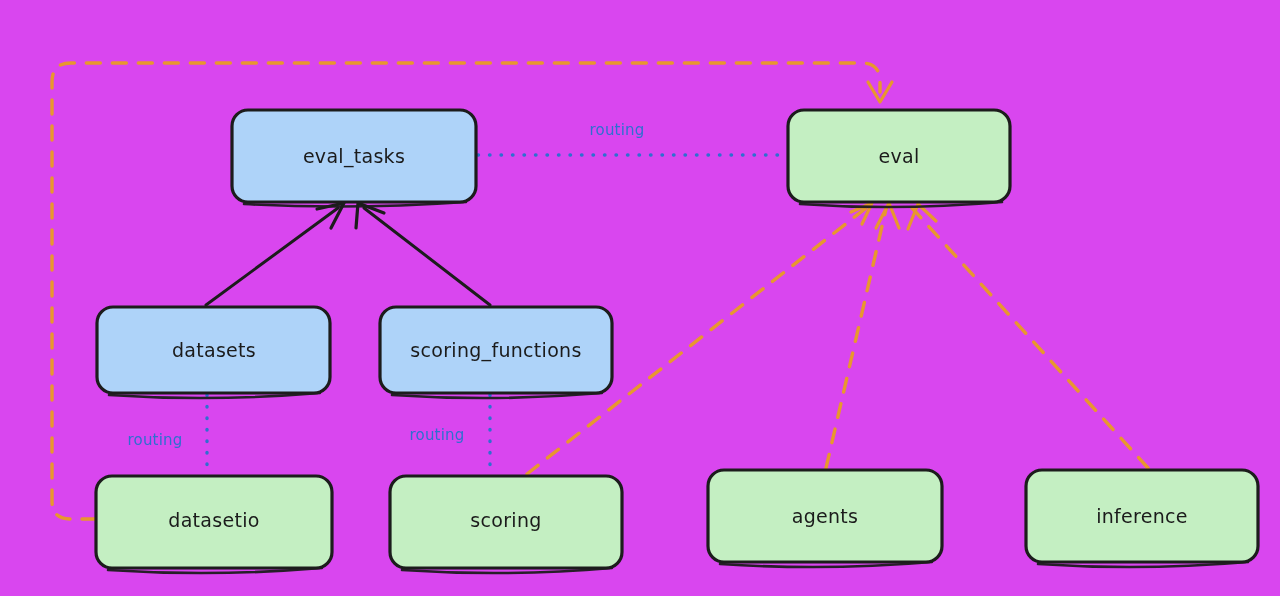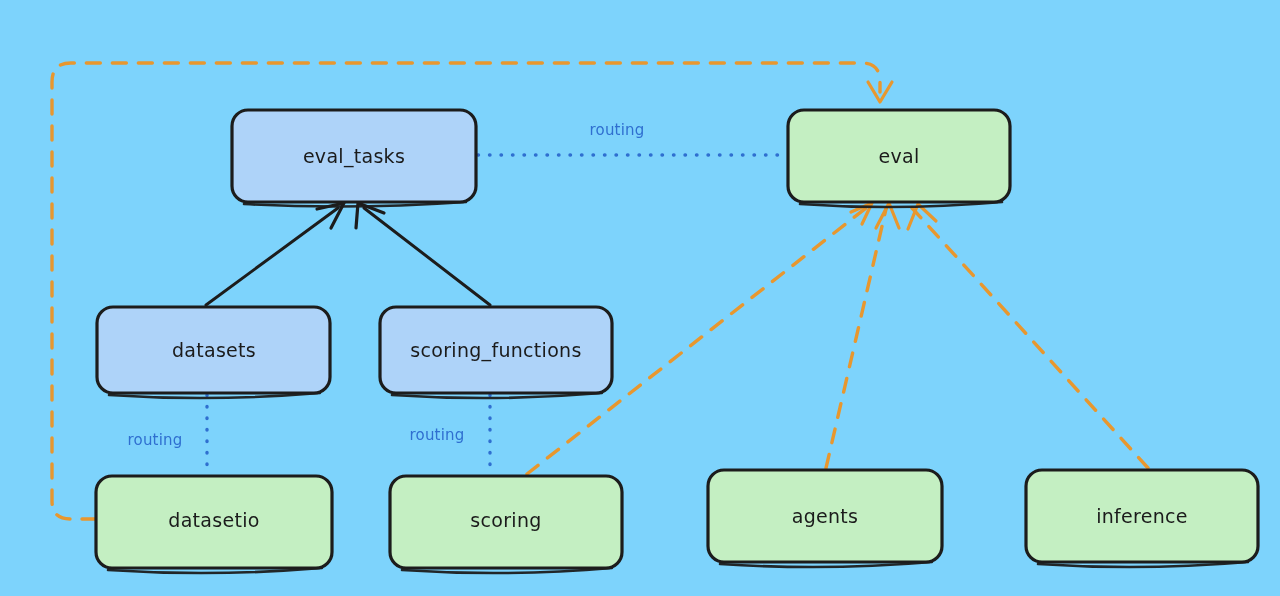--- a/index.html
+++ b/index.html
@@ -10,21 +10,21 @@
   body {
     width: 1280px;
     height: 596px;
     overflow: hidden;
     font-family: "DejaVu Sans", sans-serif;
   }
   #diagram-root {
     position: relative;
     width: 1280px;
     height: 596px;
-    background: #7dd3fc;
+    background: #d946ef;
   }
   svg#diagram-svg {
     position: absolute;
     top: 0;
     left: 0;
     width: 1280px;
     height: 596px;
     display: block;
   }
   .node-label {

